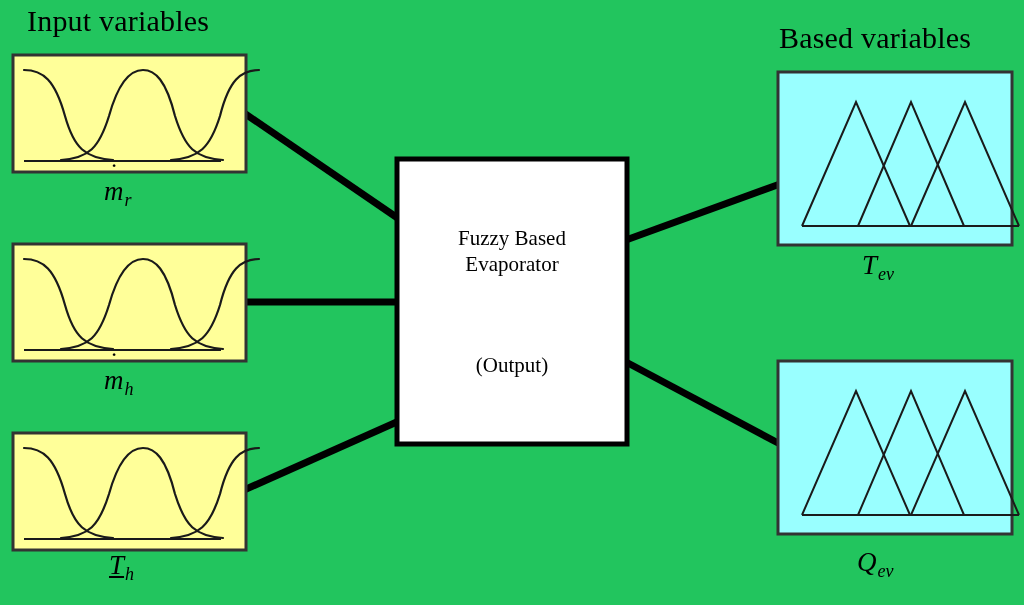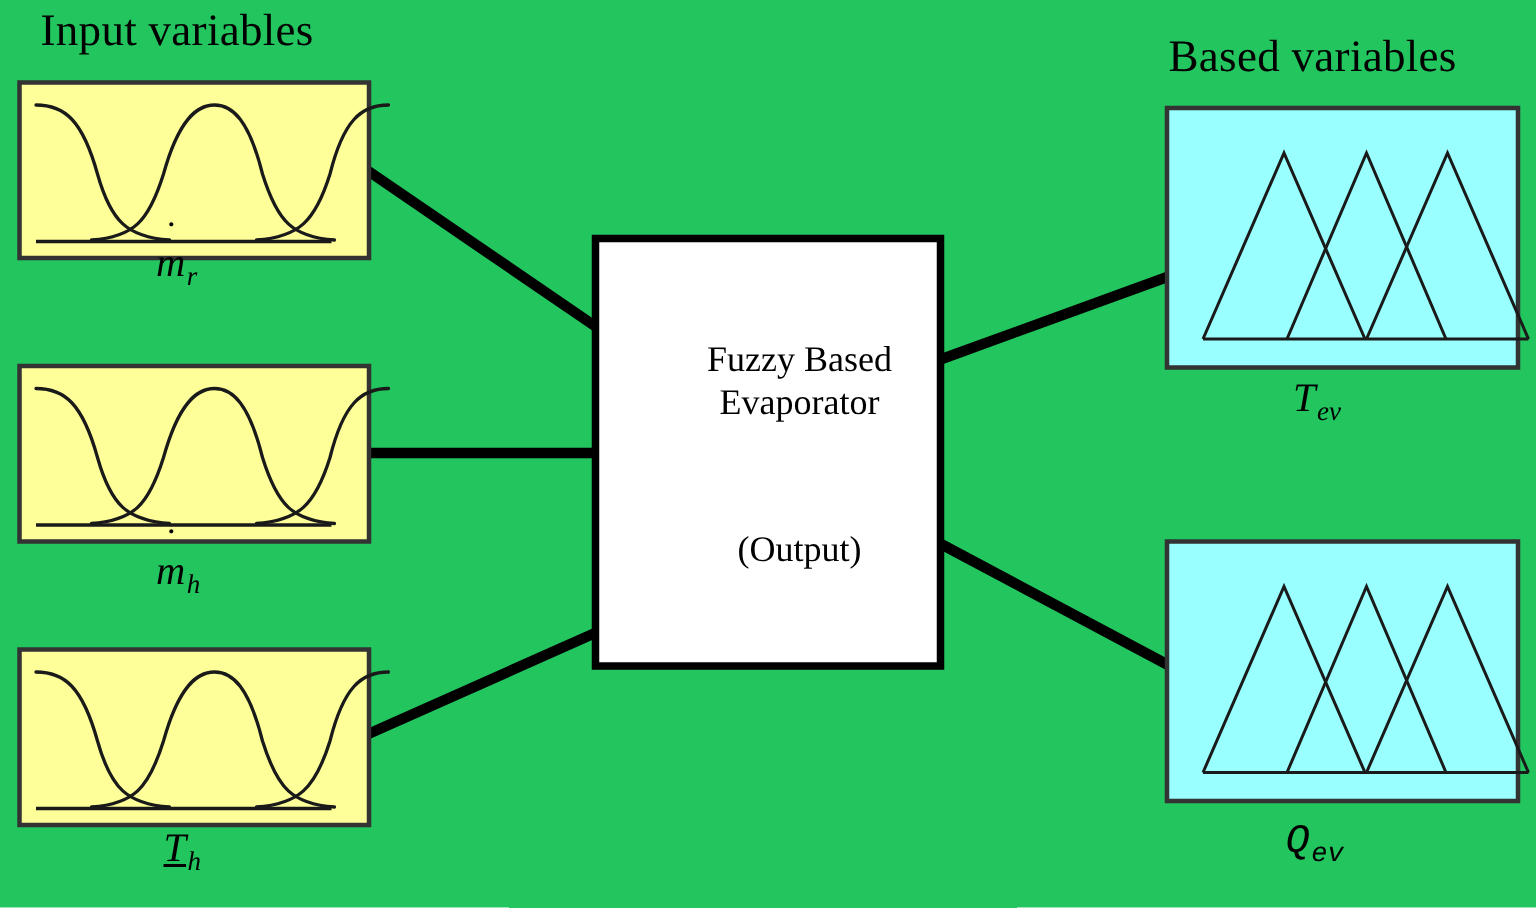--- a/index.html
+++ b/index.html
@@ -62,33 +62,33 @@
   .dotted::before {
     content: "\02D9";
     position: absolute;
     left: 50%;
     top: -0.62em;
     transform: translateX(-46%);
     font-size: 26px;
     font-style: normal;
     line-height: 1;
   }
-  #label-mr { left: 104px; top: 160px; }
+  #label-mr { left: 104px; top: 176px; }
   #label-mh { left: 104px; top: 365px; }
   #label-th { left: 109px; top: 550px; text-decoration: underline; }
   #label-tev { left: 862px; top: 250px; text-align: right; }
-  #label-qev { left: 857px; top: 547px; font-family: Liberation Mono, monospace; }
+  #label-qev { left: 857px; top: 547px; }
 
   .center-text {
     position: absolute;
-    left: 417px;
+    left: 396px;
     width: 232px;
     text-align: center;
     font-family: "Liberation Serif", "DejaVu Serif", serif;
-    font-size: 24px;
+    font-size: 21px;
     color: #000000;
     line-height: 1.22;
   }
   #center-line-1 { top: 226px; }
   #center-line-2 { top: 353px; }
 </style>
 </head>
 <body>
 
 <div id="canvas">

